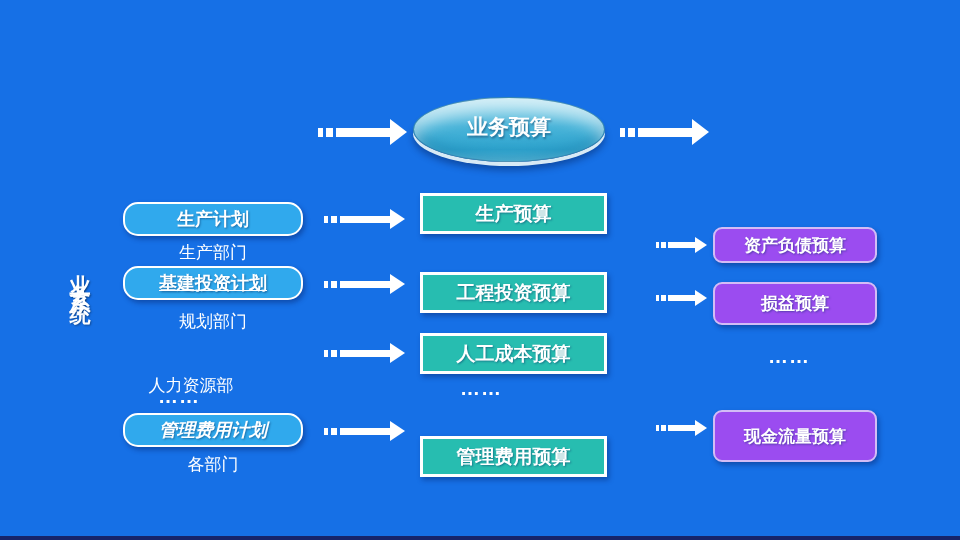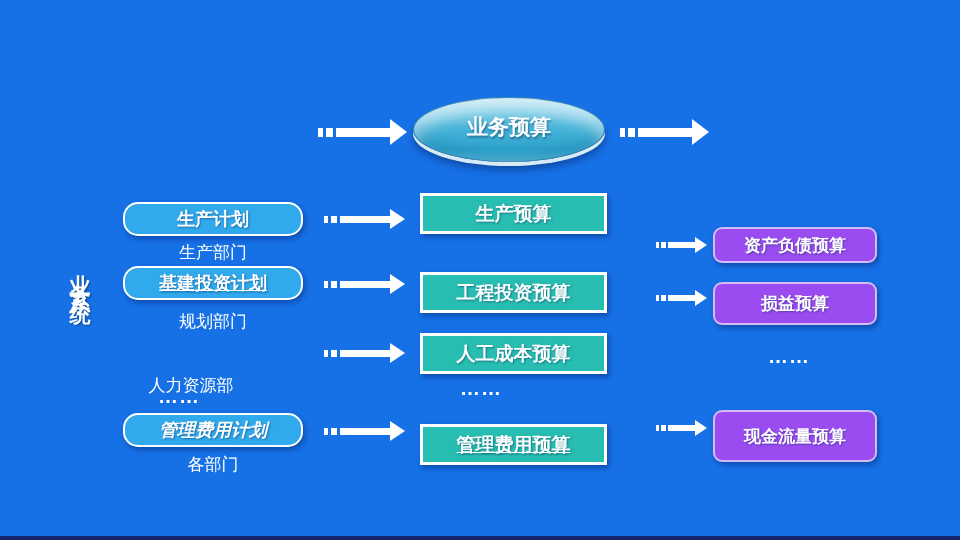--- a/index.html
+++ b/index.html
@@ -44,21 +44,21 @@
     font-weight:bold; color:#fff; text-shadow:1px 1px 2px rgba(0,40,90,.45);
     box-sizing:border-box; box-shadow:2px 3px 5px rgba(5,25,90,.4); white-space:nowrap;
   }
   .box.plan   { left:123px; width:180px; height:34px; background:var(--plan-box,#30A9ED);
                 border:2px solid #fff; border-radius:15px; font-size:18px; }
   .box.budget { left:420px; width:187px; height:41px; background:var(--budget-box,#27BDB0);
                 border:3px solid #fff; border-radius:0; font-size:19px; }
   .box.fin    { left:713px; width:164px; background:var(--finance-box,#9B4CF0);
                 border:2px solid #D3BCF6; border-radius:9px; font-size:17px; }
   .p1 { top:202px; } .p2 { top:266px;text-decoration:underline; } .p3 { top:336px; } .p4 { top:413px;font-style:italic; }
-  .b1 { top:193px; } .b2 { top:272px; } .b3 { top:333px; } .b4 { top:424px;text-decoration:underline; }
+  .b1 { top:193px; } .b2 { top:272px; } .b3 { top:333px; } .b4 { top:436px; }
   .f1 { top:227px; height:36px; } .f2 { top:282px; height:43px; } .f3 { top:410px; height:52px; }
   
   .dept { position:absolute; left:123px; width:180px; text-align:center;
           color:#fff; font-size:17px; white-space:nowrap; }
   .dept.shift { left:101px; }
   .d1 { top:241px; } .d2 { top:310px; } .d3 { top:374px; } .d4 { top:453px; }
   .dots { position:absolute; color:#fff; font-weight:bold; font-size:20px;
           letter-spacing:1px; line-height:20px; }
   .dots-plan { left:158px; top:386px; }
   .dots-budget { left:460px; top:378px; }

